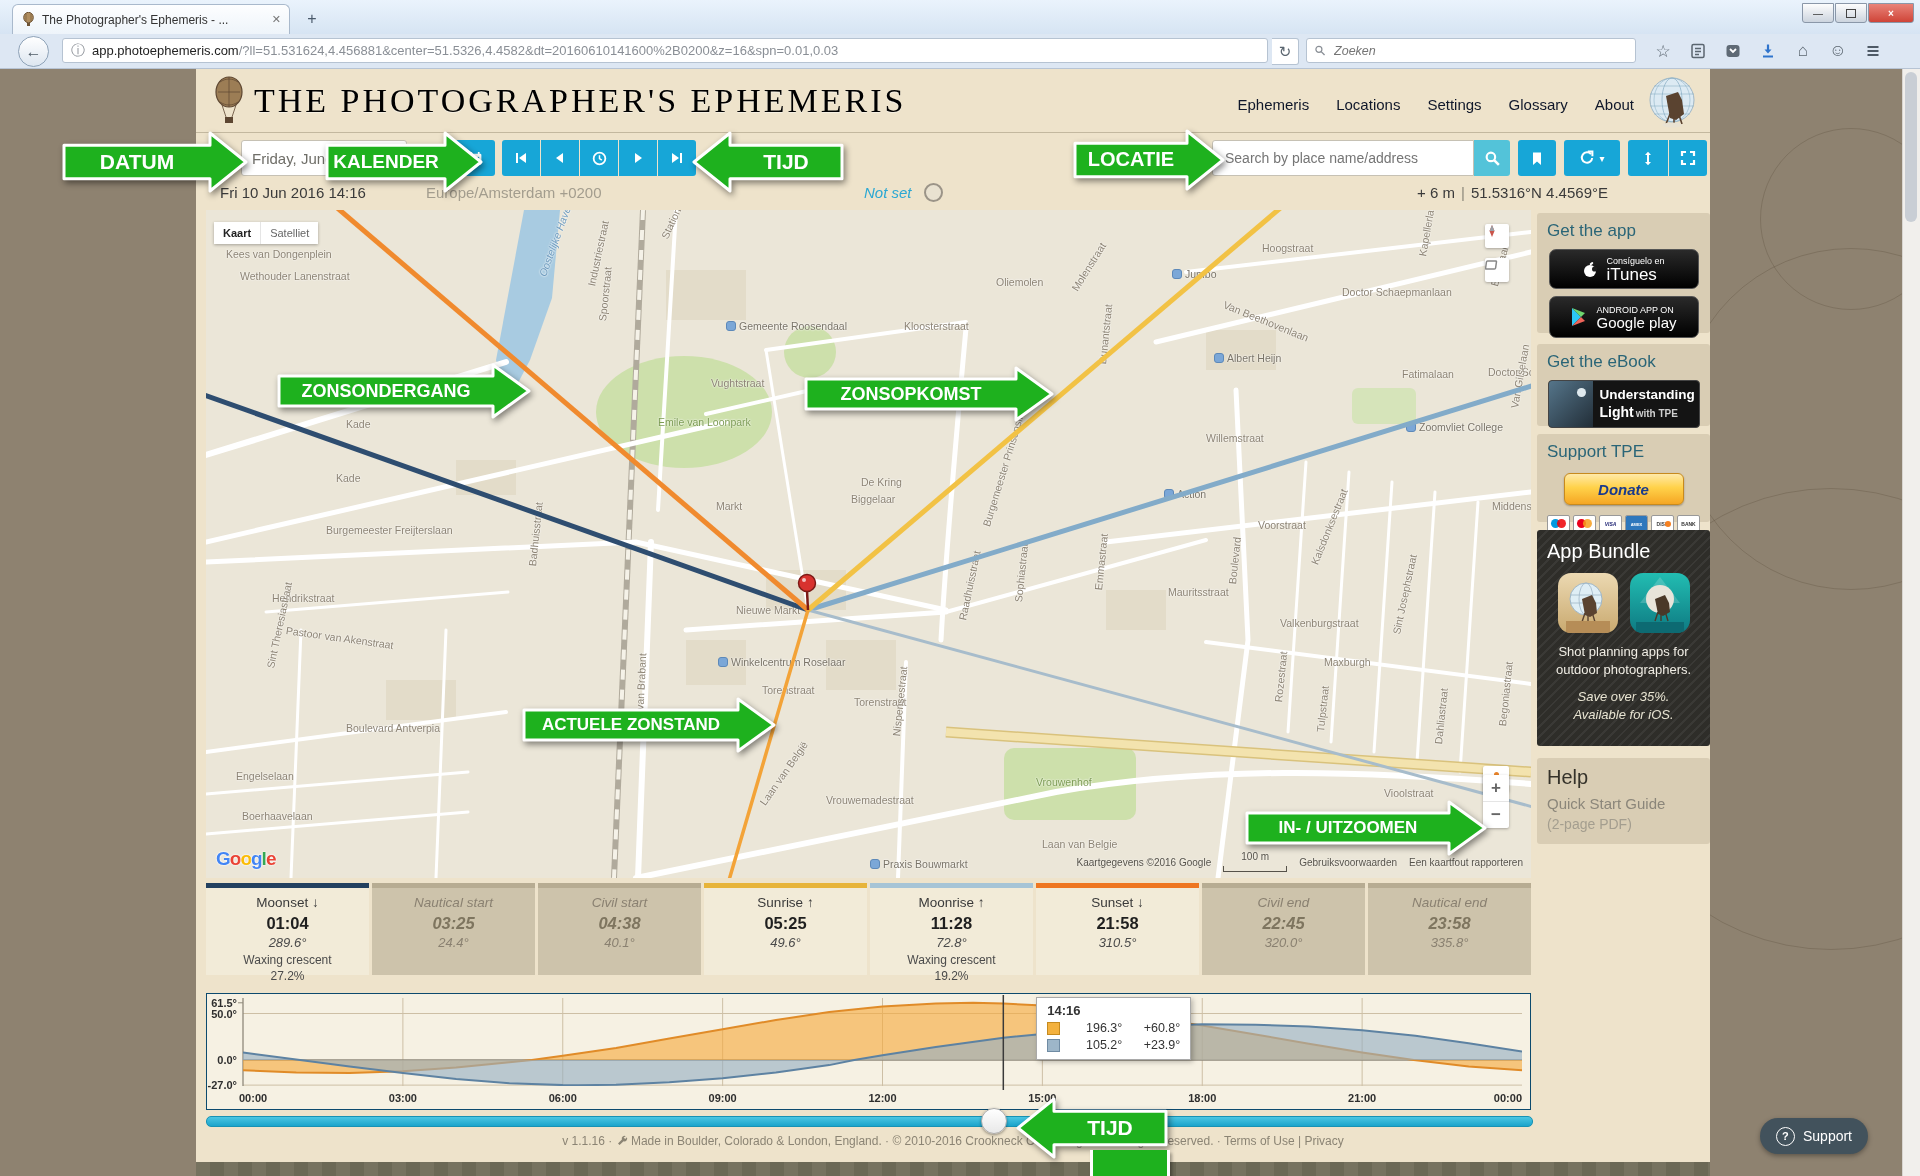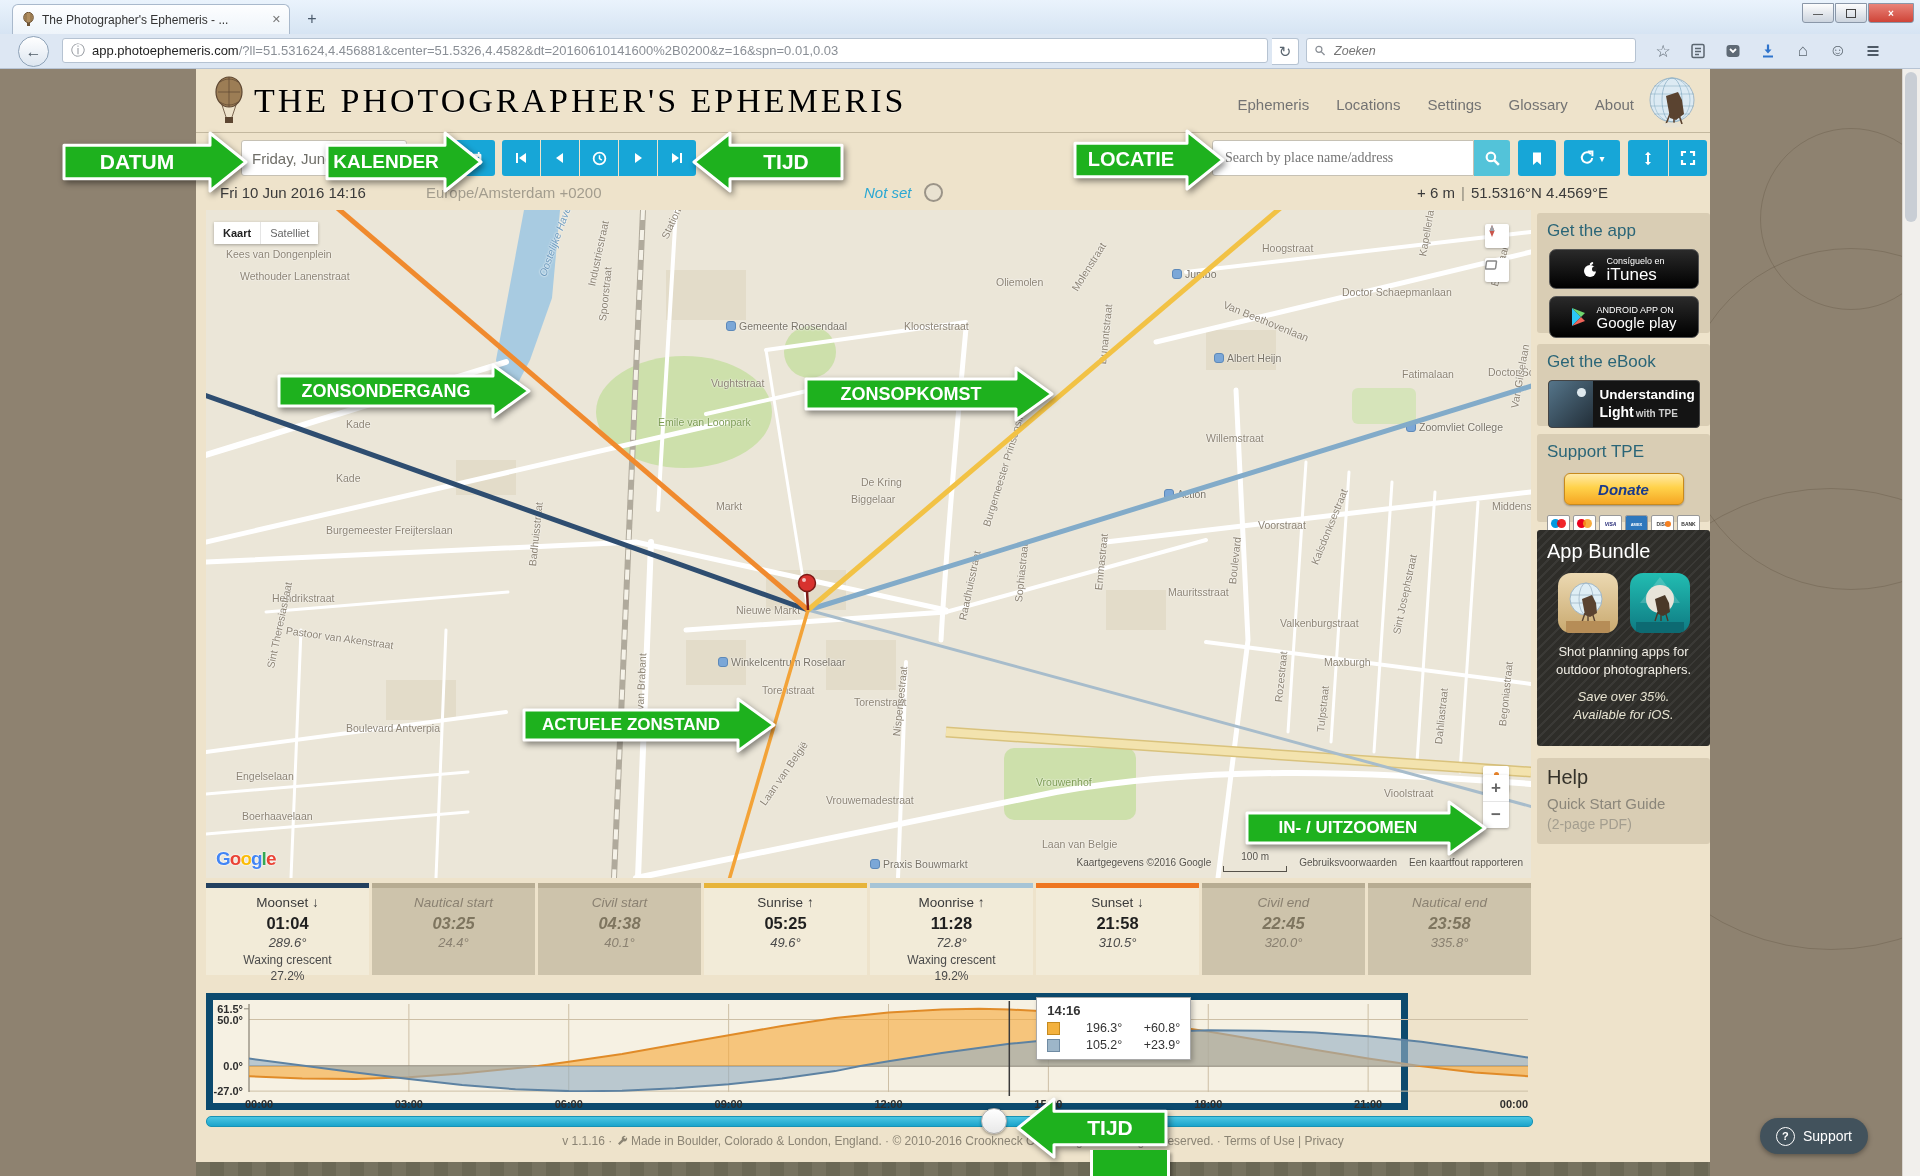--- a/index.html
+++ b/index.html
@@ -43,38 +43,38 @@
   .scrollbar{position:absolute;right:0;top:68px;width:17px;height:1108px;background:#f1efec;
     border-left:1px solid #d8d5d0;z-index:85}
   .scrollthumb{position:absolute;left:2px;top:4px;width:12px;height:150px;background:#c9ced5;border-radius:6px}
   
   #page{position:absolute;left:0;top:68px;width:1920px;height:1108px;background:#8e8270;overflow:hidden}
   .deco{position:absolute;border:1px solid rgba(70,55,35,.22);border-radius:50%}
   #content{position:absolute;left:196px;top:0;width:1514px;height:1108px;background:#eee3cb;overflow:hidden}
   
   .apptitle{position:absolute;left:58px;top:14px;font-family:"Liberation Serif","DejaVu Serif",serif;
     font-size:34px;letter-spacing:3px;color:#000000;text-shadow:0 1px 1px rgba(255,255,255,.5)}
-  #main-nav{position:absolute;right:76px;top:28px;display:flex;gap:27px;font-size:15px;color:#737373}
+  #main-nav{position:absolute;right:76px;top:28px;display:flex;gap:27px;font-size:15px;color:#0f172a}
   #main-nav span{cursor:pointer}
   .avatar{position:absolute;right:14px;top:8px}
   .hdr-divider{position:absolute;left:0;top:64px;width:1514px;height:1px;background:#c3b89f}
   
   .datefield{position:absolute;left:45px;top:72px;width:166px;height:36px;box-sizing:border-box;
     background:#fff;border:1px solid #c6c1b4;border-radius:3px;font-size:15px;color:#6f6e68;
     padding:0 10px;font-family:"Liberation Sans",sans-serif}
   .cyanbtn{background:#17a6d7;display:flex;align-items:center;justify-content:center;border-radius:3px}
   #calbtn{position:absolute;left:259px;top:72px;width:40px;height:36px}
   #stepper{position:absolute;left:306px;top:72px;display:flex;gap:1px}
   #stepper .cyanbtn{width:38px;height:36px;border-radius:0}
   #stepper .cyanbtn:first-child{border-radius:3px 0 0 3px}
   #stepper .cyanbtn:last-child{border-radius:0 3px 3px 0}
   .placebox{position:absolute;left:1016px;top:72px;width:262px;height:36px;box-sizing:border-box;
     background:#fff;border:1px solid #c6c1b4;border-radius:3px 0 0 3px;display:flex;align-items:center;padding:0 10px}
   .placebox input{border:none;outline:none;width:100%;font-size:14px;color:#a21caf;background:transparent;
-    font-family:Liberation Serif, serif}
+    font-family:Liberation Sans, sans-serif}
   #magbtn{position:absolute;left:1278px;top:72px;width:36px;height:36px;background:#53c3d9;border-radius:0 3px 3px 0}
   #bmbtn{position:absolute;left:1322px;top:72px;width:38px;height:36px}
   #sharebtn{position:absolute;left:1368px;top:72px;width:56px;height:36px;gap:4px}
   #udbtn{position:absolute;left:1432px;top:72px;width:40px;height:36px;border-radius:3px 0 0 3px}
   #fsbtn{position:absolute;left:1473px;top:72px;width:38px;height:36px;border-radius:0 3px 3px 0}
   
   .statusrow{position:absolute;left:0;top:112px;width:1514px;height:28px;font-size:15px}
   .st-dt{position:absolute;left:24px;top:4px;color:#3a3a3a}
   .st-tz{position:absolute;left:230px;top:4px;color:#a39d8e}
   .st-notset{position:absolute;left:668px;top:4px;color:#2ba8d3;font-style:italic}
@@ -115,22 +115,22 @@
   
   #events-row{position:absolute;left:10px;top:815px;width:1325px;height:92px;display:flex;gap:3px}
   .ev{flex:1;box-sizing:border-box;text-align:center;padding-top:6px;border-top:5px solid #b7ac92;
     background:#f2ebd8;font-size:13.5px;color:#3a3a3a;line-height:1.35}
   .ev .tm{font-size:16.5px;font-weight:bold;color:#1f1f1f}
   .ev .az{font-size:13px;font-style:italic;color:#4a4a4a}
   .ev .ph{font-size:12px;color:#4a4a4a}
   .ev.muted{background:#cdc3ab;color:#8a8171;font-style:italic}
   .ev.muted .tm{color:#7e755f}.ev.muted .az{color:#8a8171}
   
-  #chartpanel{position:absolute;left:10px;top:925px;width:1202px;height:117px;box-sizing:border-box;
-    background:#f6f1e3;border:7px solid #0c4a6e}
+  #chartpanel{position:absolute;left:10px;top:925px;width:1325px;height:117px;box-sizing:border-box;
+    background:#f6f1e3;border:1px solid #0c4a6e}
   #tooltip{position:absolute;top:929px;background:#fff;border:1px solid #a9a9a9;
     box-shadow:2px 2px 5px rgba(0,0,0,.25);padding:5px 10px 7px;z-index:40;font-size:12.5px;color:#333}
   #tooltip .tt{font-weight:bold;font-size:13px;margin-bottom:3px}
   .ttrow{display:flex;align-items:center;gap:10px;margin-top:3px}
   .ttsq{width:13px;height:13px;box-sizing:border-box}
   .ttaz{width:52px;text-align:right}.ttalt{width:48px;text-align:right}
   
   #slidertrack{position:absolute;left:10px;top:1048px;width:1325px;height:9px;border-radius:5px;
     background:linear-gradient(#4cc6e2,#1ba4cb);border:1px solid #1792b4}
   #sliderthumb{position:absolute;top:1040px;width:24px;height:24px;border-radius:50%;

